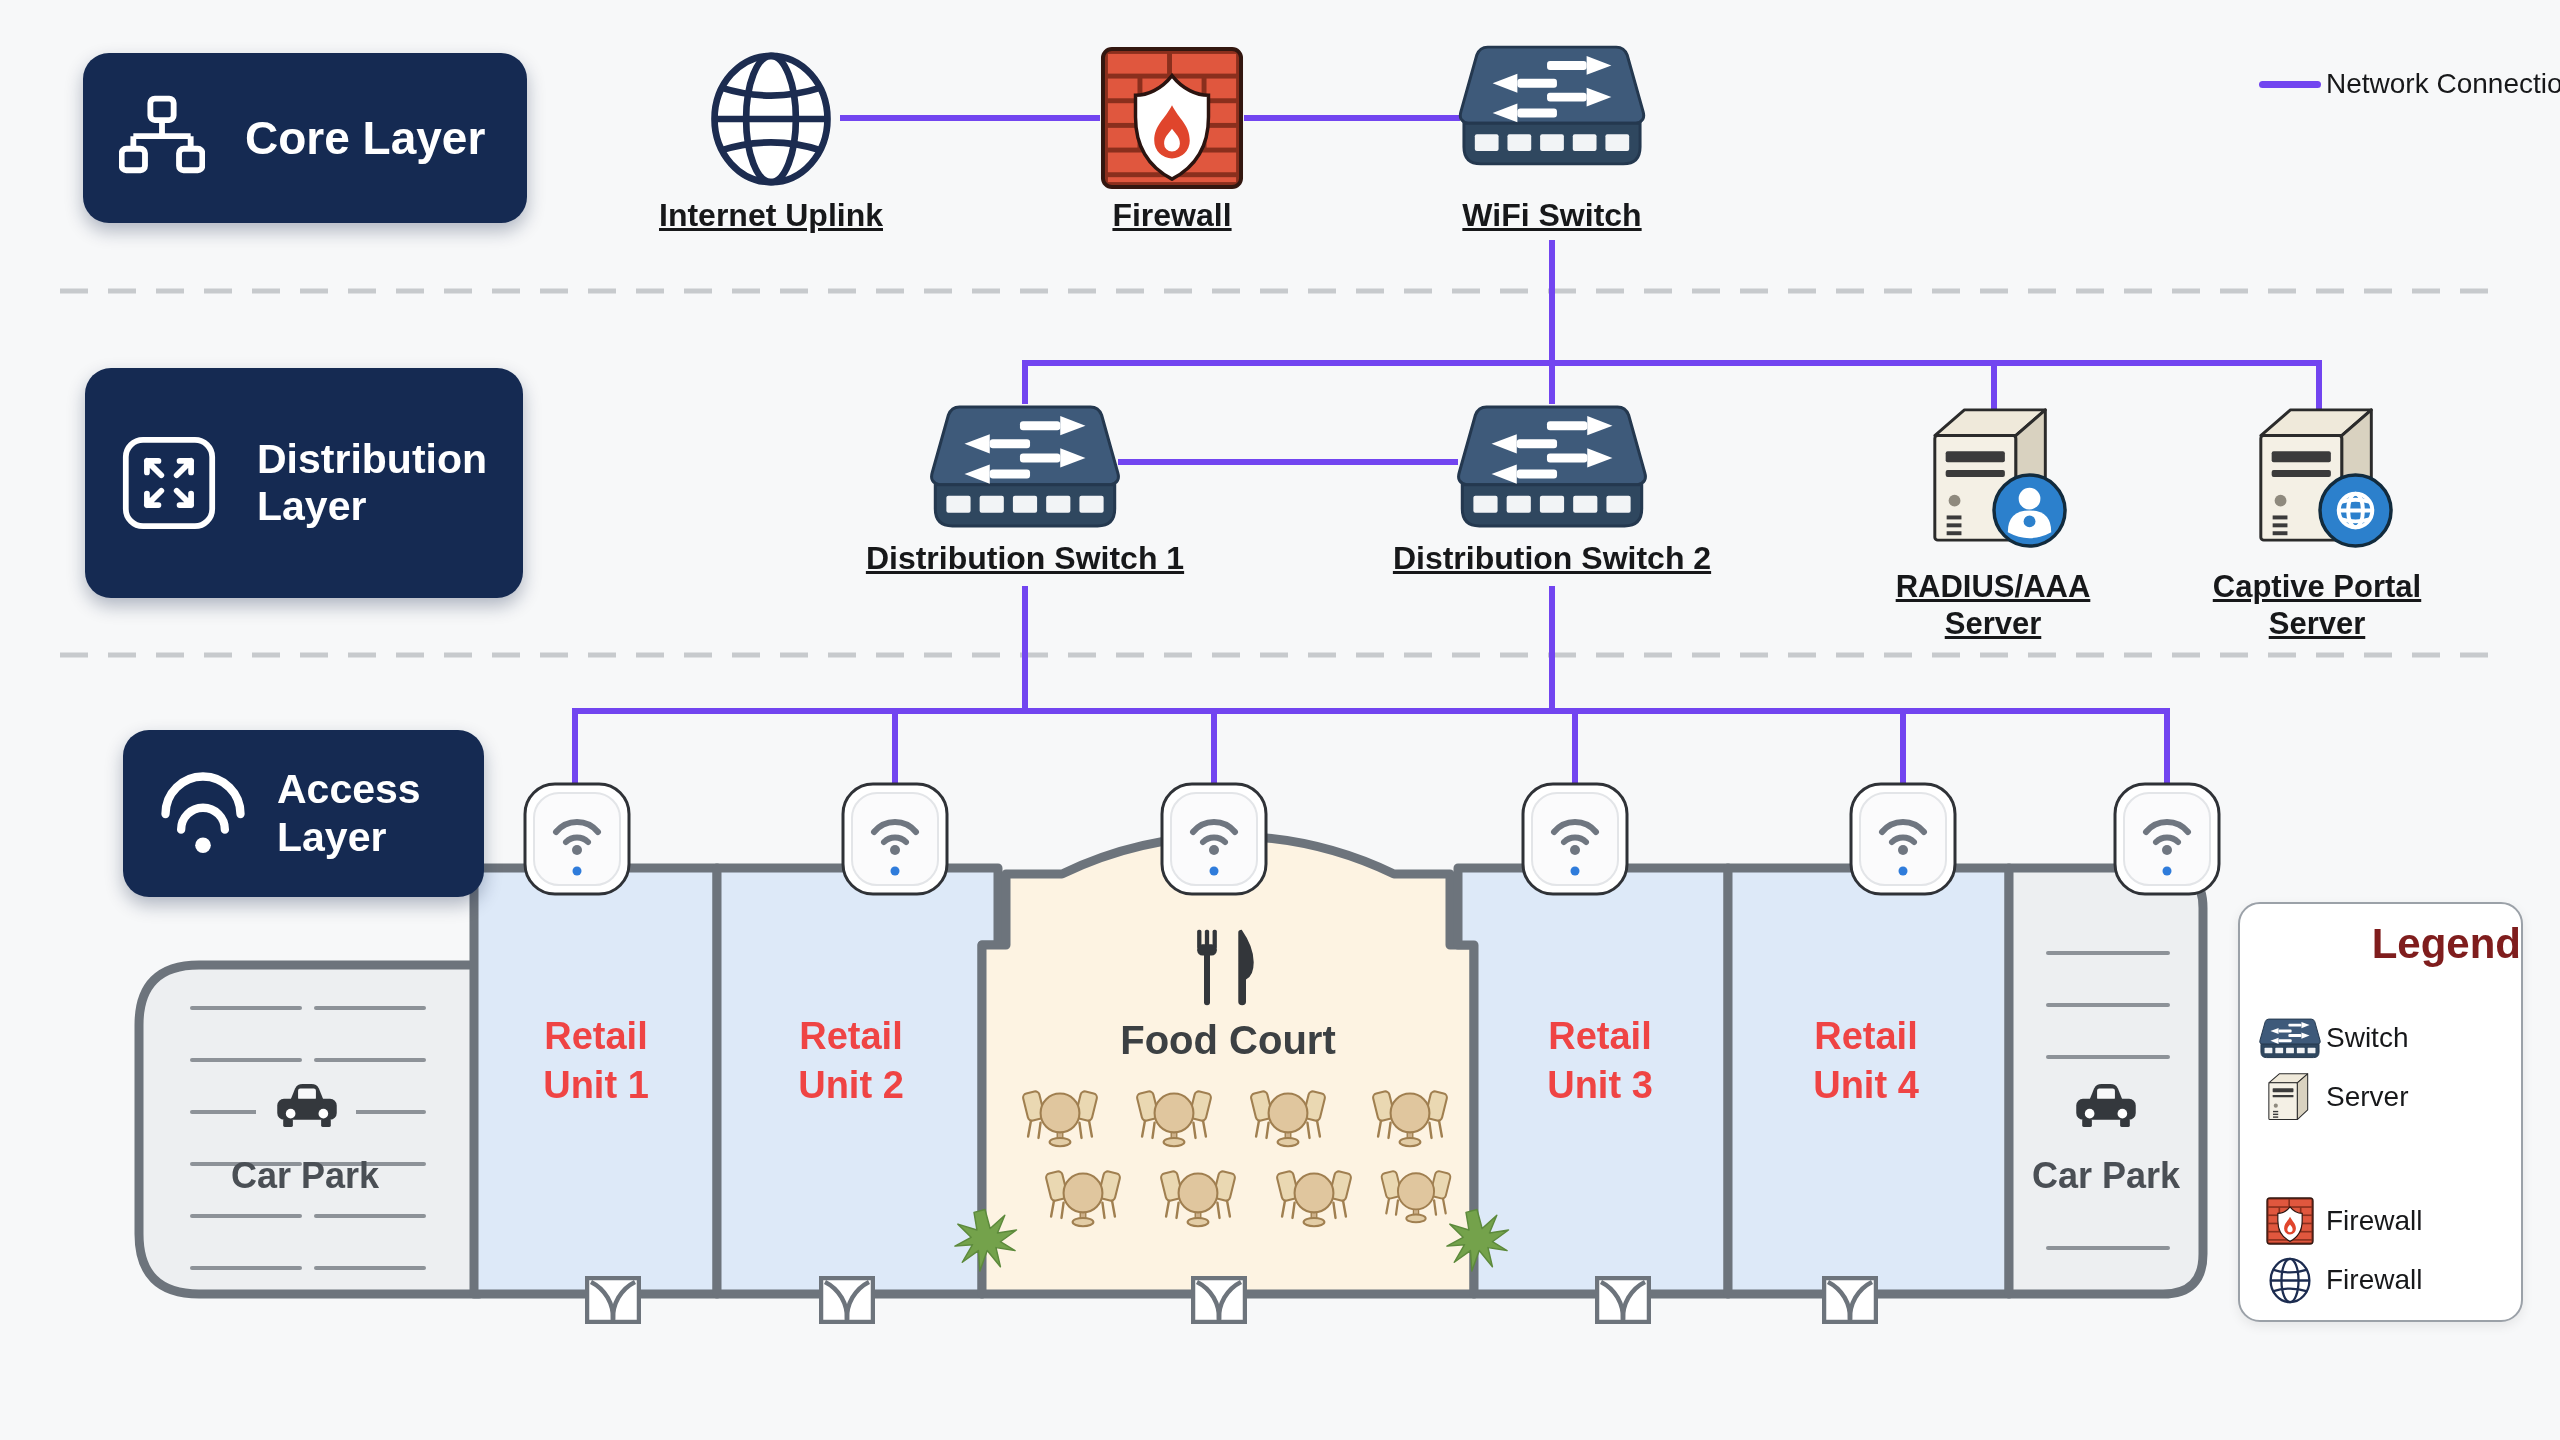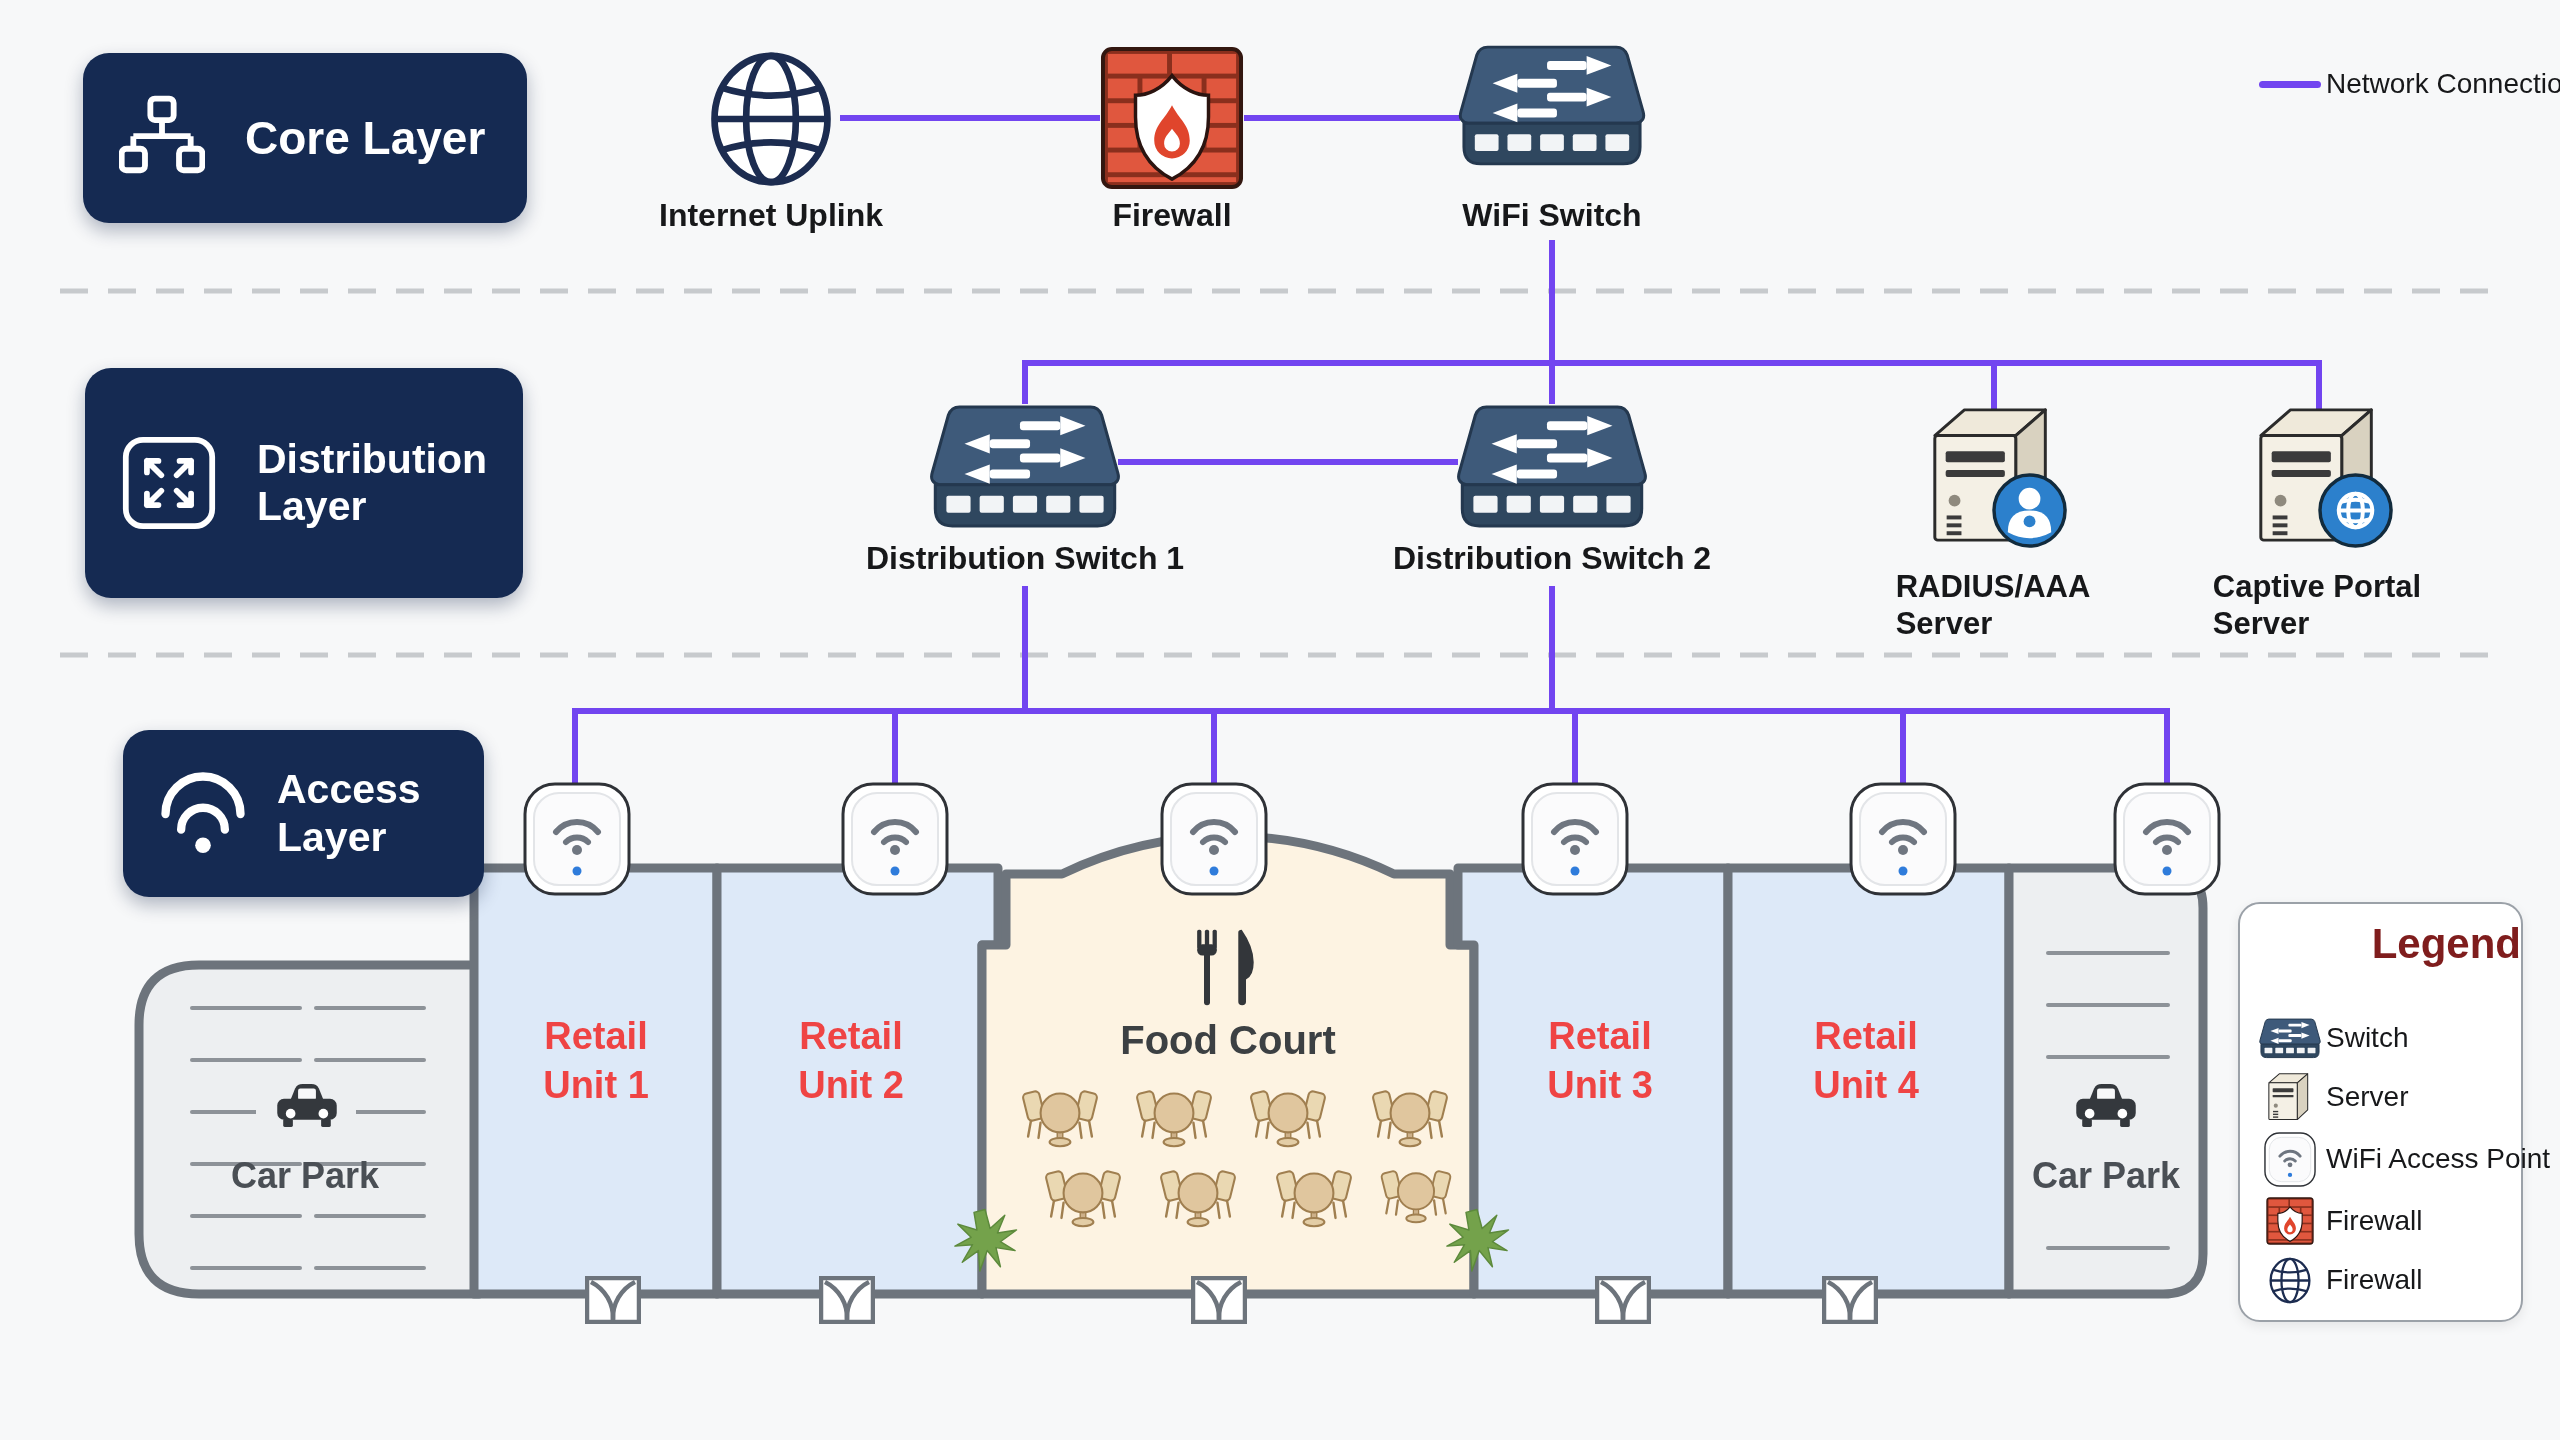--- a/index.html
+++ b/index.html
@@ -2,22 +2,22 @@
 <html><head>
 <meta charset="utf-8">
 <style>
   html,body{margin:0;padding:0;background:#f7f8f9;}
   #stage{position:relative;width:2560px;height:1440px;background:#f7f8f9;overflow:hidden;
          font-family:"Liberation Sans",sans-serif;}
   svg{display:block;}
   .scene{position:absolute;left:0;top:0;}
   .node{position:absolute;}
   .node svg{width:100%;height:100%;}
-  .nlabel{position:absolute;transform:translateX(-50%);
-          font-weight:700;font-size:32px;color:#17181a;white-space:pre-line;line-height:1.12;}
+  .nlabel{position:absolute;transform:translateX(-50%);text-align:center;
+          font-weight:700;font-size:32px;color:#17181a;white-space:pre-line;line-height:1.12;text-decoration:underline;}
   .nlabel.small{font-size:31px;line-height:1.18;margin-top:16px;}
   .badge{position:absolute;background:#152a52;border-radius:26px;display:flex;align-items:center;
          box-shadow:0 8px 18px rgba(13,30,66,.30);color:#fff;}
   .badge .bicon{flex:0 0 auto;margin-left:36px;}
   .badge .btext{margin-left:40px;font-weight:700;white-space:pre-line;line-height:1.15;}
   .room-label{position:absolute;transform:translateX(-50%);text-align:center;font-weight:700;
               color:#ef4444;font-size:38px;line-height:1.28;white-space:pre-line;}
   .area-label{position:absolute;transform:translateX(-50%);text-align:center;font-weight:700;
               color:#4a4f55;font-size:36px;}
   .fc-label{position:absolute;transform:translateX(-50%);font-weight:700;color:#3c4043;font-size:40px;}
@@ -433,28 +433,20 @@
     <div class="ltext">Switch</div>
   </div>
   <div class="lrow" style="top:164px;height:58px;">
     <div class="licon">
       <svg viewBox="0 0 150 150" style="width:52px;height:52px">
             <use href="#sym-server-base"></use>
           </svg>
     </div>
     <div class="ltext">Server</div>
   </div>
-  <div class="lrow" style="top:226px;height:58px;">
-    <div class="licon">
-      <svg viewBox="0 0 108 114" style="width:52px;height:55px">
-            <use href="#sym-ap"></use>
-          </svg>
-    </div>
-    <div class="ltext">WiFi Access Point</div>
-  </div>
   <div class="lrow" style="top:292px;height:50px;">
     <div class="licon">
       <svg viewBox="0 0 146 146" style="width:48px;height:48px">
             <use href="#sym-firewall"></use>
           </svg>
     </div>
     <div class="ltext">Firewall</div>
   </div>
   <div class="lrow" style="top:350px;height:52px;">
     <div class="licon">

